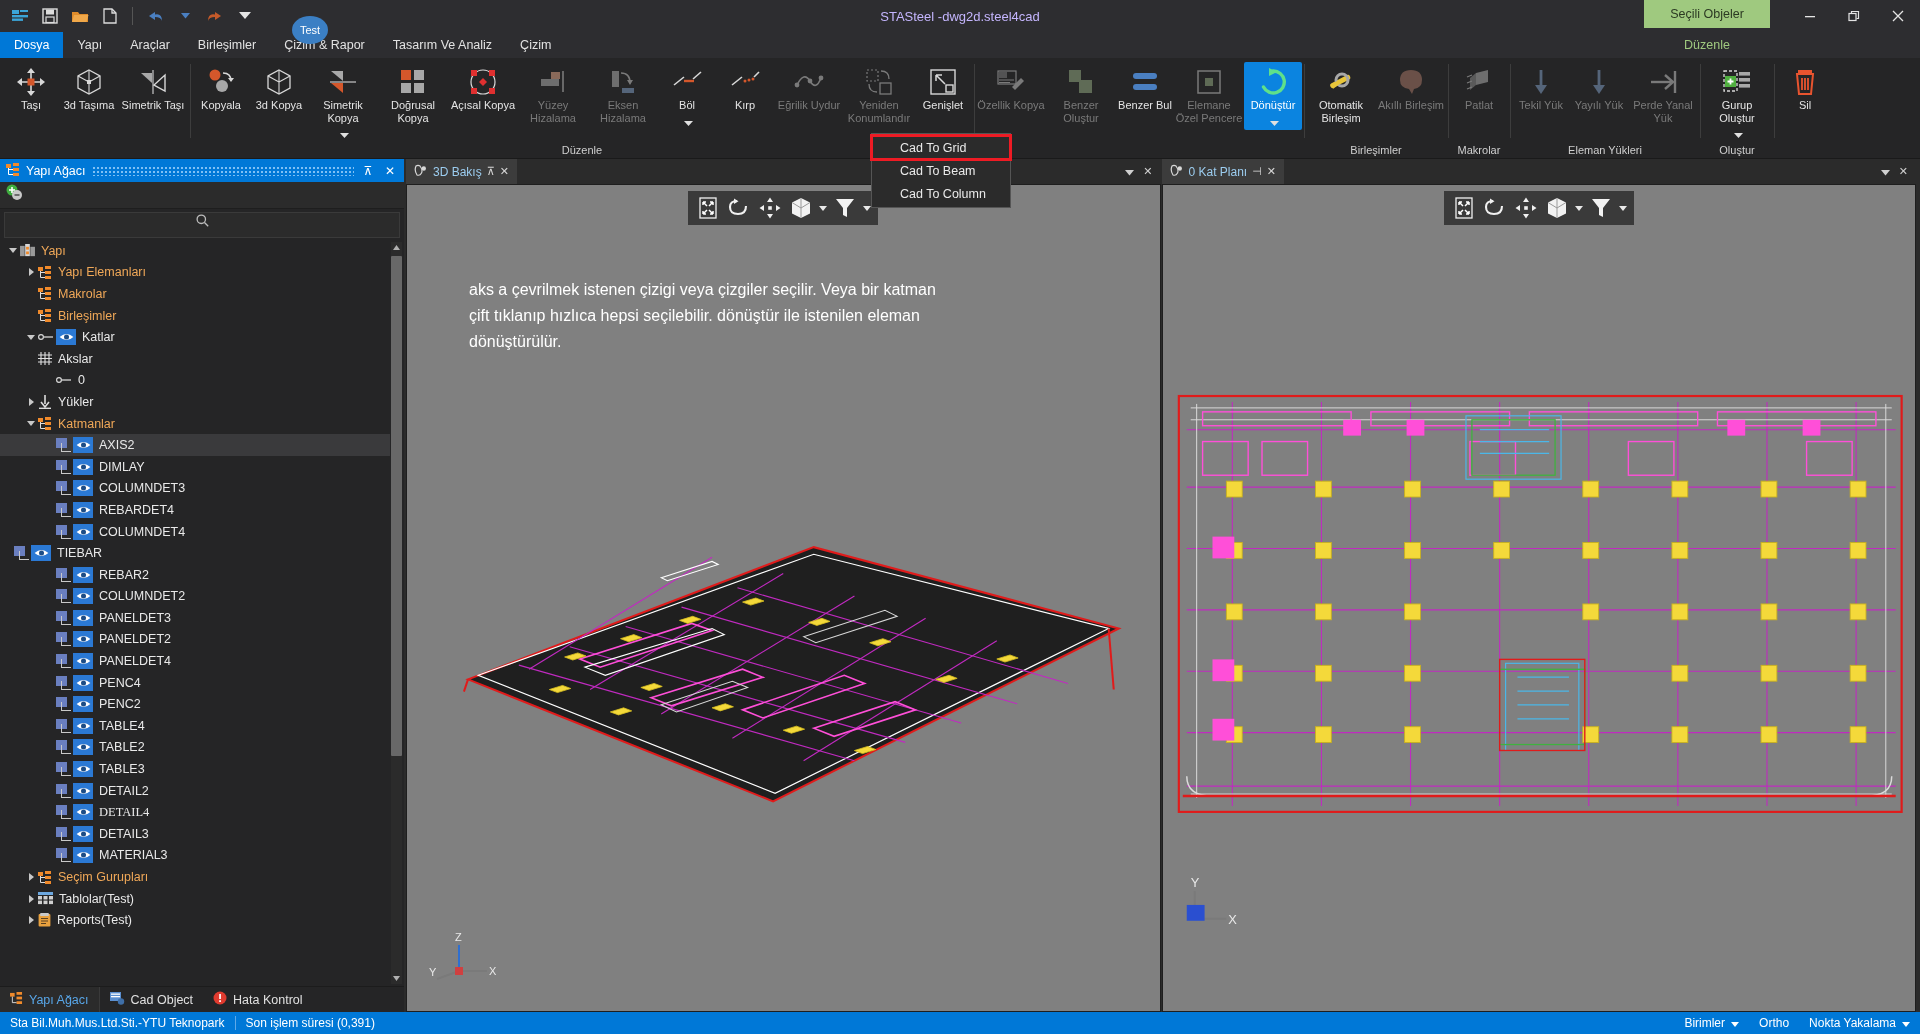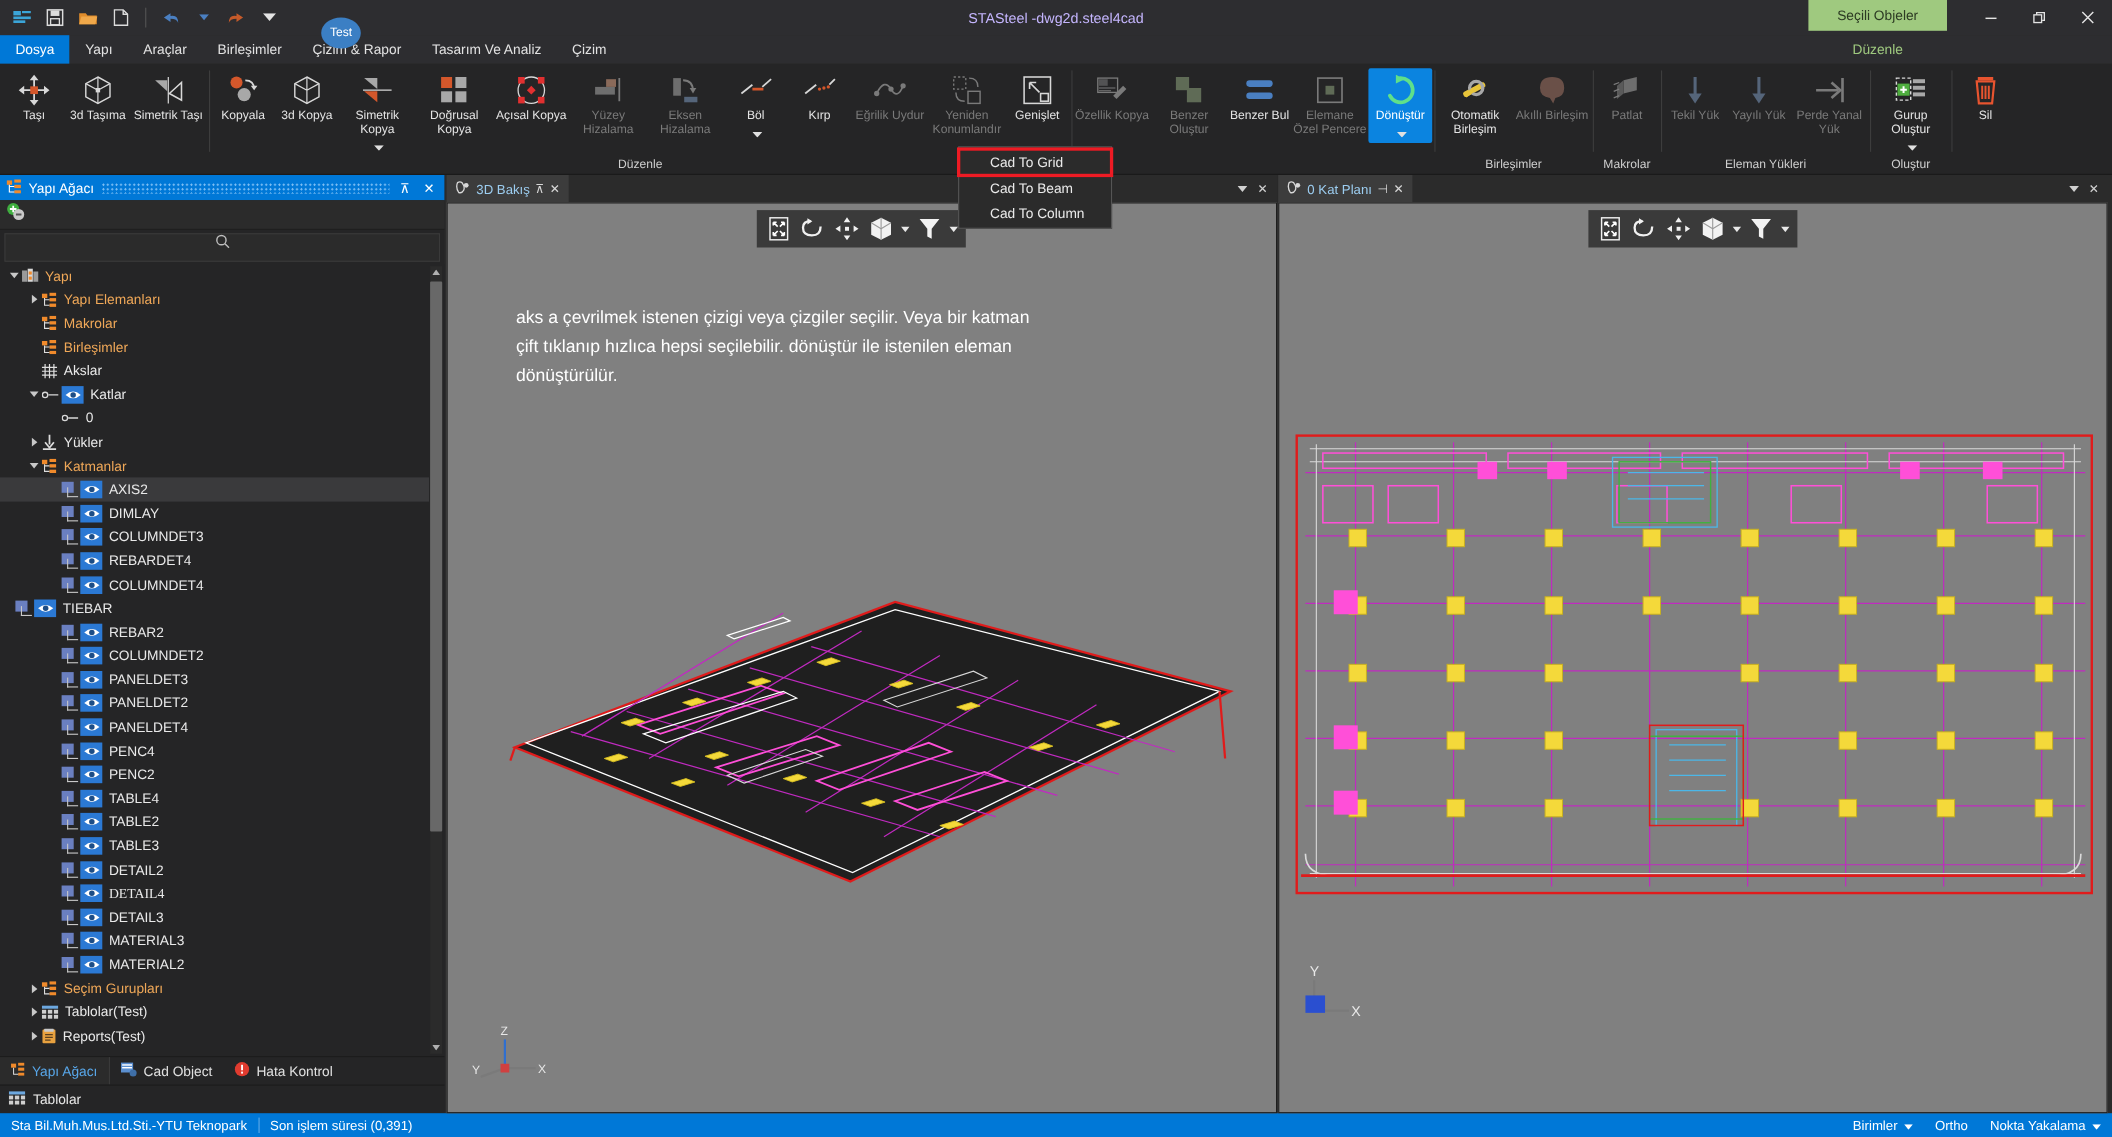--- a/index.html
+++ b/index.html
@@ -703,45 +703,45 @@
                   <rect x="7" y="0" width="6" height="3" fill="#f08a2b"></rect>
                   <rect x="7" y="5" width="6" height="3" fill="#f08a2b"></rect>
                   <rect x="7" y="10" width="6" height="3" fill="#f08a2b"></rect>
                   <path d="M2.5 5 V11.5 H7" stroke="#ddd" stroke-width="1" fill="none"></path>
                   <path d="M2.5 6.5 H7" stroke="#ddd" stroke-width="1"></path>
                 </svg>
               </span>
               <span class="tlabel orange">Birleşimler</span>
             </div>
             <div class="tnode" style="padding-left: 24px;">
-              <span class="tw"></span>
-              <span style="display: inline-flex;">
-                <svg width="14" height="13" viewBox="0 0 14 13">
-                  <path d="M3 0 V13 M7 0 V13 M11 0 V13 M0 3 H14 M0 6.5 H14 M0 10 H14" stroke="#e0e0e0" stroke-width="1.1"></path>
-                </svg>
-              </span>
-              <span class="tlabel">Akslar</span>
-            </div>
-            <div class="tnode" style="padding-left: 24px;">
               <span class="tw">
                 <i class="arrow-d"></i>
               </span>
               <span style="display: inline-flex;">
                 <svg width="16" height="10" viewBox="0 0 16 10">
                   <circle cx="3" cy="5" r="2.4" fill="none" stroke="#d8d8d8" stroke-width="1.2"></circle>
                   <path d="M6 5 H15" stroke="#d8d8d8" stroke-width="1.3"></path>
                 </svg>
               </span>
               <span class="eye">
                 <svg width="15" height="10" viewBox="0 0 15 10">
                   <path d="M0.6 5 Q7.5 -1.2 14.4 5 Q7.5 11.2 0.6 5 Z" fill="#fff"></path>
                   <circle cx="7.5" cy="5" r="2.5" fill="#1d4d86"></circle>
                 </svg>
               </span>
               <span class="tlabel">Katlar</span>
+            </div>
+            <div class="tnode" style="padding-left: 24px;">
+              <span class="tw"></span>
+              <span style="display: inline-flex;">
+                <svg width="14" height="13" viewBox="0 0 14 13">
+                  <path d="M3 0 V13 M7 0 V13 M11 0 V13 M0 3 H14 M0 6.5 H14 M0 10 H14" stroke="#e0e0e0" stroke-width="1.1"></path>
+                </svg>
+              </span>
+              <span class="tlabel">Akslar</span>
             </div>
             <div class="tnode" style="padding-left: 42px;">
               <span class="tw"></span>
               <span style="display: inline-flex;">
                 <svg width="16" height="10" viewBox="0 0 16 10">
                   <circle cx="3" cy="5" r="2.4" fill="none" stroke="#d8d8d8" stroke-width="1.2"></circle>
                   <path d="M6 5 H15" stroke="#d8d8d8" stroke-width="1.3"></path>
                 </svg>
               </span>
               <span class="tlabel">0</span>
@@ -987,31 +987,20 @@
             <div class="tnode" style="padding-left: 42px;">
               <span class="tw"></span>
               <span class="layericon"></span>
               <span class="eye">
                 <svg width="15" height="10" viewBox="0 0 15 10">
                   <path d="M0.6 5 Q7.5 -1.2 14.4 5 Q7.5 11.2 0.6 5 Z" fill="#fff"></path>
                   <circle cx="7.5" cy="5" r="2.5" fill="#1d4d86"></circle>
                 </svg>
               </span>
               <span class="tlabel">MATERIAL3</span>
-            </div>
-            <div class="tnode" style="padding-left: 42px;">
-              <span class="tw"></span>
-              <span class="layericon"></span>
-              <span class="eye">
-                <svg width="15" height="10" viewBox="0 0 15 10">
-                  <path d="M0.6 5 Q7.5 -1.2 14.4 5 Q7.5 11.2 0.6 5 Z" fill="#fff"></path>
-                  <circle cx="7.5" cy="5" r="2.5" fill="#1d4d86"></circle>
-                </svg>
-              </span>
-              <span class="tlabel">MATERIAL2</span>
             </div>
             <div class="tnode" style="padding-left: 24px;">
               <span class="tw">
                 <i class="arrow-r"></i>
               </span>
               <span style="display: inline-flex;">
                 <svg width="14" height="13" viewBox="0 0 14 13">
                   <rect x="0" y="1" width="5" height="4" fill="#f08a2b"></rect>
                   <rect x="7" y="0" width="6" height="3" fill="#f08a2b"></rect>
                   <rect x="7" y="5" width="6" height="3" fill="#f08a2b"></rect>
@@ -1094,34 +1083,20 @@
         <div class="ptab">
           <span>
             <svg width="14" height="14" viewBox="0 0 14 14">
                 <circle cx="7" cy="7" r="6.5" fill="#e03b2f"></circle>
                 <rect x="6.2" y="3" width="1.7" height="5" fill="#fff"></rect>
                 <rect x="6.2" y="9.2" width="1.7" height="1.8" fill="#fff"></rect>
               </svg>
           </span>
           <span>Hata Kontrol</span>
         </div>
-      </div>
-      <div class="below-bar">
-        <span>
-          <svg width="15" height="13" viewBox="0 0 15 13">
-              <rect x="0" y="0" width="15" height="3" fill="#6da8e0"></rect>
-              <rect x="0" y="4" width="4" height="3.5" fill="#cfcfcf"></rect>
-              <rect x="5.5" y="4" width="4" height="3.5" fill="#cfcfcf"></rect>
-              <rect x="11" y="4" width="4" height="3.5" fill="#cfcfcf"></rect>
-              <rect x="0" y="8.6" width="4" height="3.5" fill="#cfcfcf"></rect>
-              <rect x="5.5" y="8.6" width="4" height="3.5" fill="#cfcfcf"></rect>
-              <rect x="11" y="8.6" width="4" height="3.5" fill="#cfcfcf"></rect>
-            </svg>
-        </span>
-        <span>Tablolar</span>
       </div>
     </div>
 
     <div class="viewports">
       <div class="vp-row">
 
         <div class="viewport">
           <div class="vp-tabbar">
             <div class="vp-tab">
               <span>

